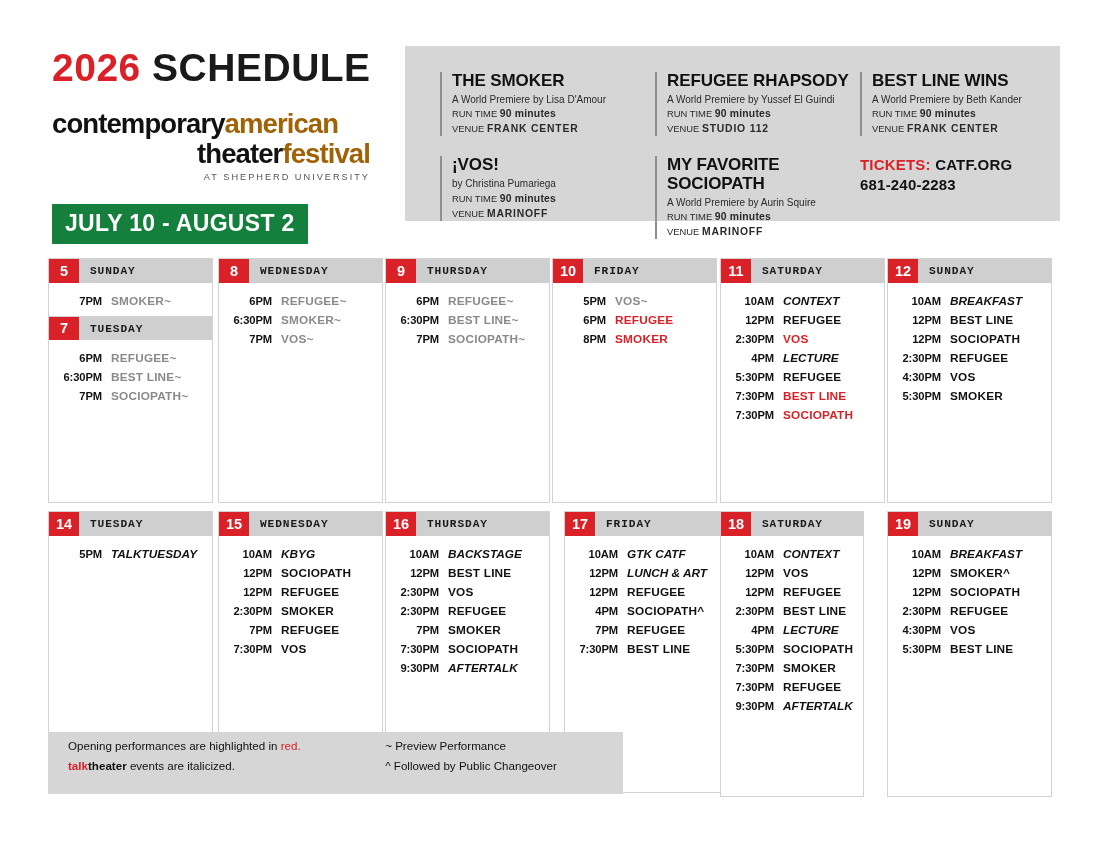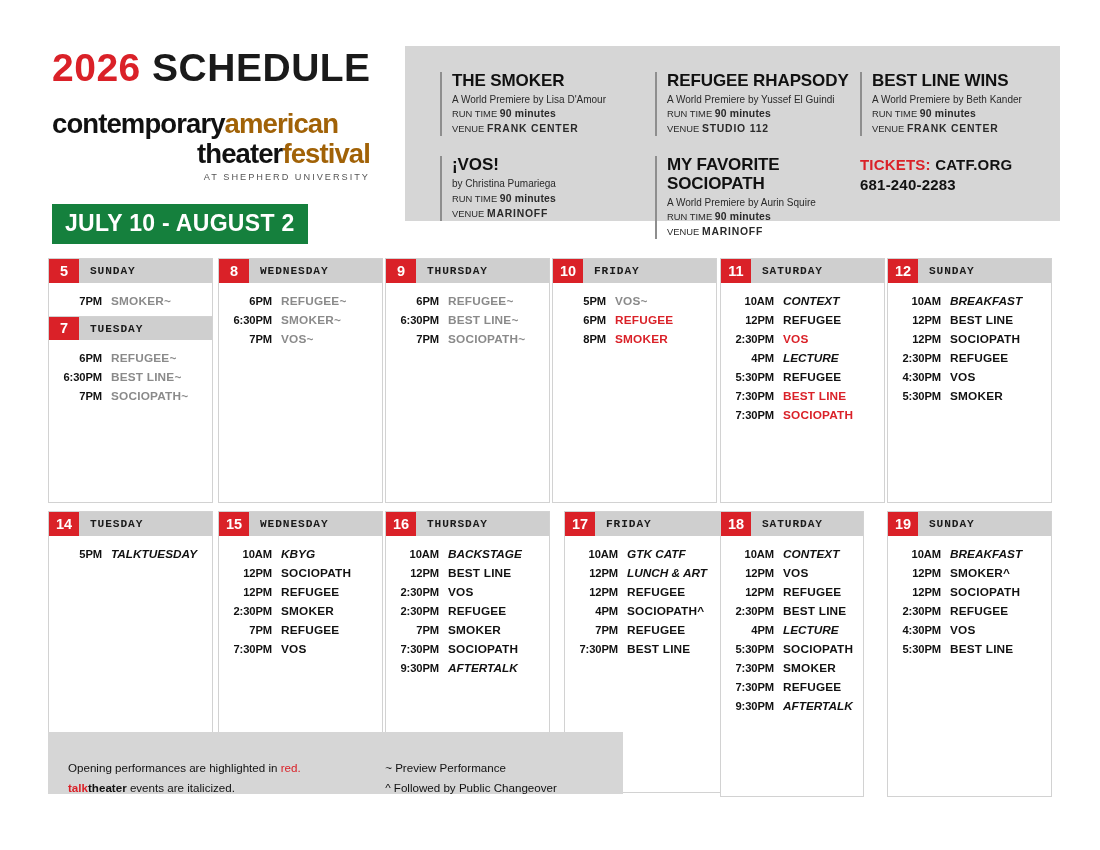--- a/index.html
+++ b/index.html
@@ -108,21 +108,21 @@
 
   
   .daybar.inner { border-top: 1px solid #d2d2d2; }
 
   
   .legend {
     position: absolute; left: 48px; top: 732px;
     width: 575px; height: 62px;
     background: #d6d6d6;
   }
-  .legend-inner { display: flex; padding: 26px 0 0 20px; }
+  .legend-inner { display: flex; padding: 4px 0 0 20px; }
   .legend-left { width: 320px; }
   .legend-right { width: 240px; }
   .legend-line { font-size: 11.6px; line-height: 1.75; color: #111; }
   .legend-line .red { color: #da2128; }
   .legend-line b { font-weight: bold; }
 </style>
 </head>
 <body>
 
 <div class="page">

